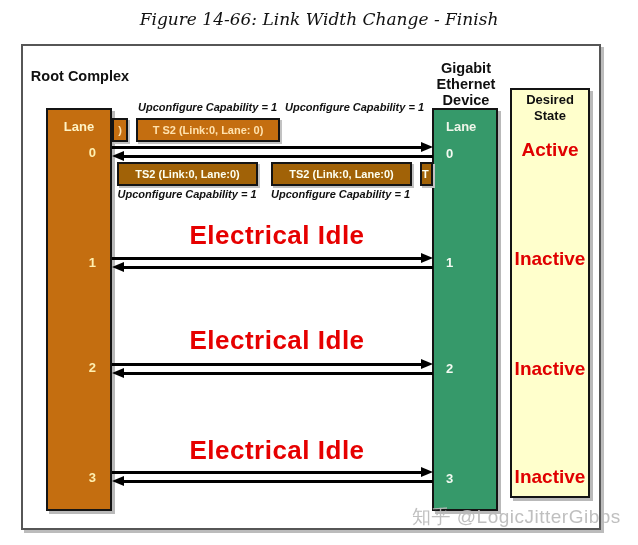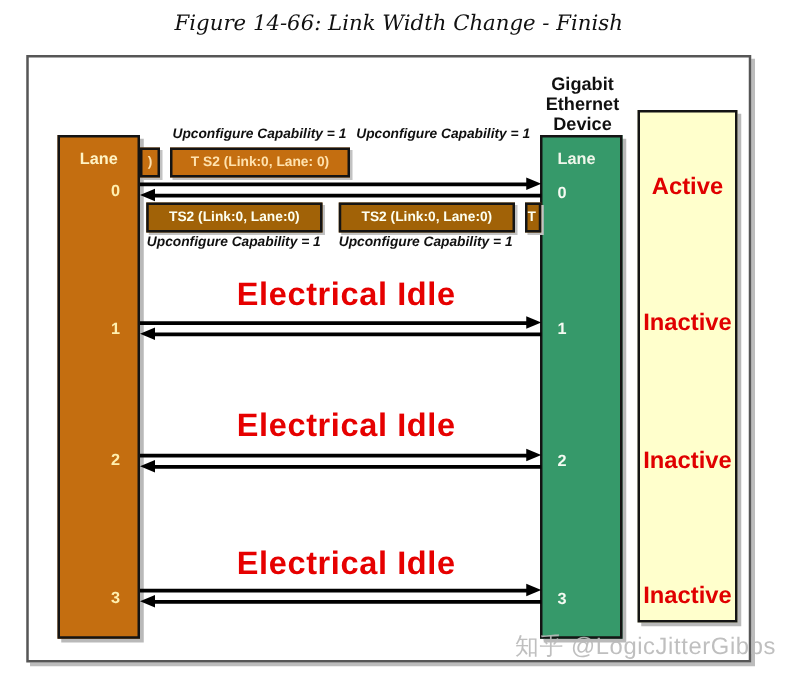--- a/index.html
+++ b/index.html
@@ -61,20 +61,21 @@
 </style>
 </head>
 <body>
 
 <div class="stage">
 
   <div class="abs fig-title">Figure 14-66: Link Width Change - Finish</div>
 
   <div class="abs outer-box"></div>
 
+  <div class="abs device-title" style="left:30px;top:68px;width:100px;">Root Complex</div>
   <div class="abs bar orange">
     <div class="lane-word">Lane</div>
   </div>
   <div class="abs lane-num o" style="top:145px;">0</div>
   <div class="abs lane-num o" style="top:255px;">1</div>
   <div class="abs lane-num o" style="top:360px;">2</div>
   <div class="abs lane-num o" style="top:470px;">3</div>
 
   <div class="abs device-title" style="left:416px;top:60px;width:100px;">
     <div>Gigabit</div>
@@ -83,20 +84,21 @@
   </div>
   <div class="abs bar green">
     <div class="lane-word">Lane</div>
   </div>
   <div class="abs lane-num g" style="top:146px;">0</div>
   <div class="abs lane-num g" style="top:255px;">1</div>
   <div class="abs lane-num g" style="top:361px;">2</div>
   <div class="abs lane-num g" style="top:471px;">3</div>
 
   <div class="abs ds-box"></div>
+  <div class="abs ds-header">Desired State</div>
   <div class="abs ds-value" style="top:139px;">Active</div>
   <div class="abs ds-value" style="top:248px;">Inactive</div>
   <div class="abs ds-value" style="top:358px;">Inactive</div>
   <div class="abs ds-value" style="top:466px;">Inactive</div>
 
   <div class="abs upconf" style="left:130px;width:155px;">Upconfigure Capability = 1</div>
   <div class="abs upconf" style="left:283px;width:143px;">Upconfigure Capability = 1</div>
 
   <div class="abs ts2 o" style="left:112px;width:12px;">)</div>
   <div class="abs ts2 o" style="left:136px;width:140px;">T S2 (Link:0, Lane: 0)</div>

